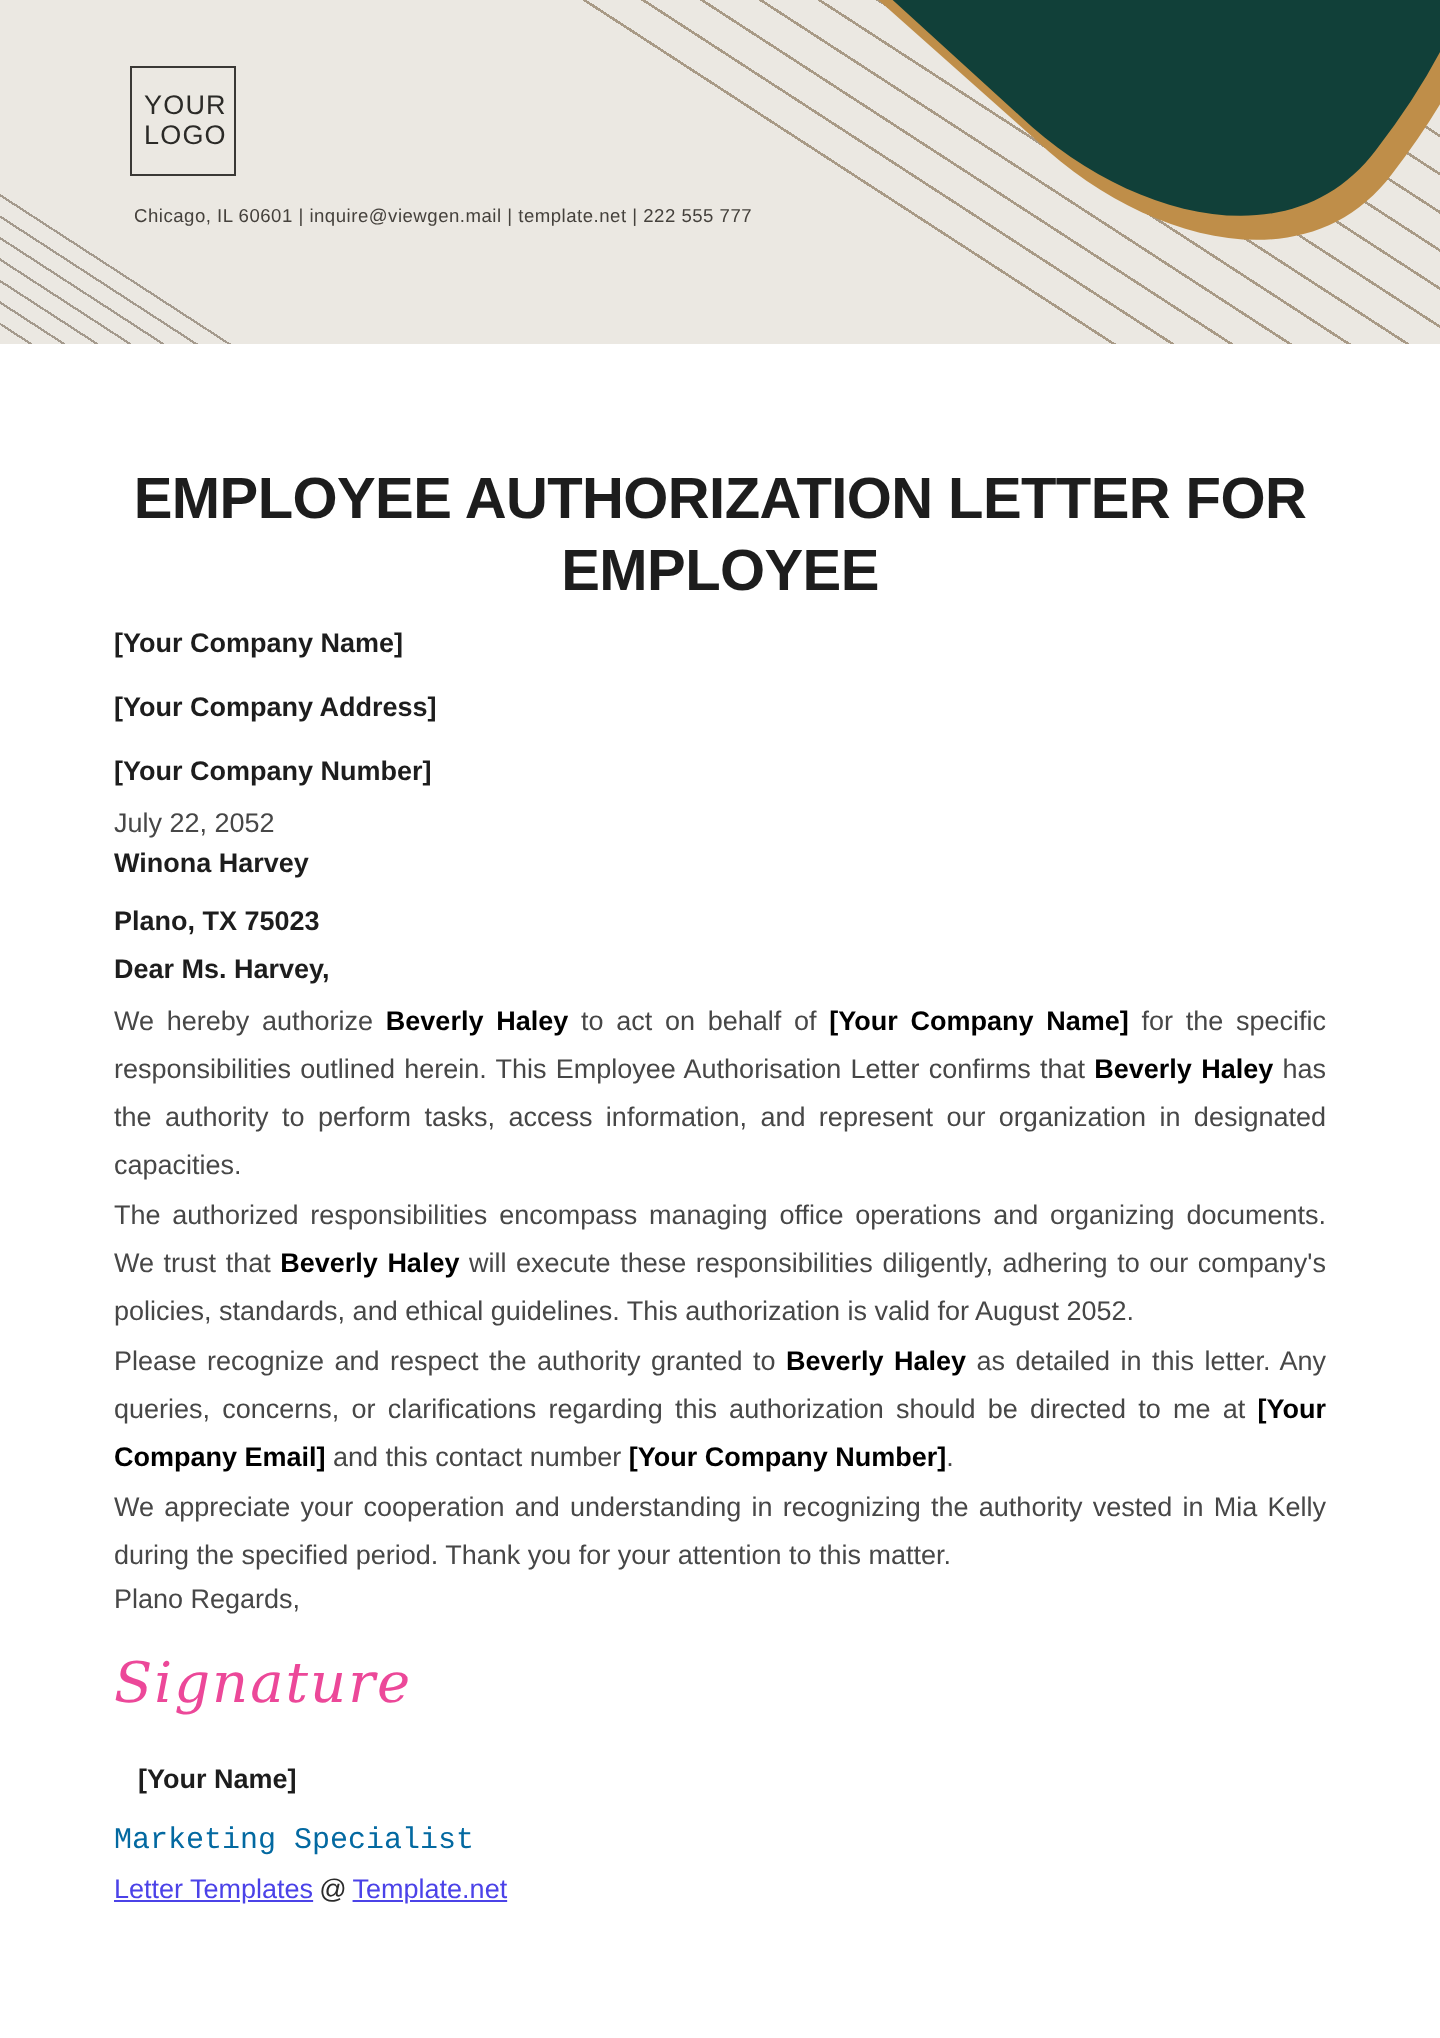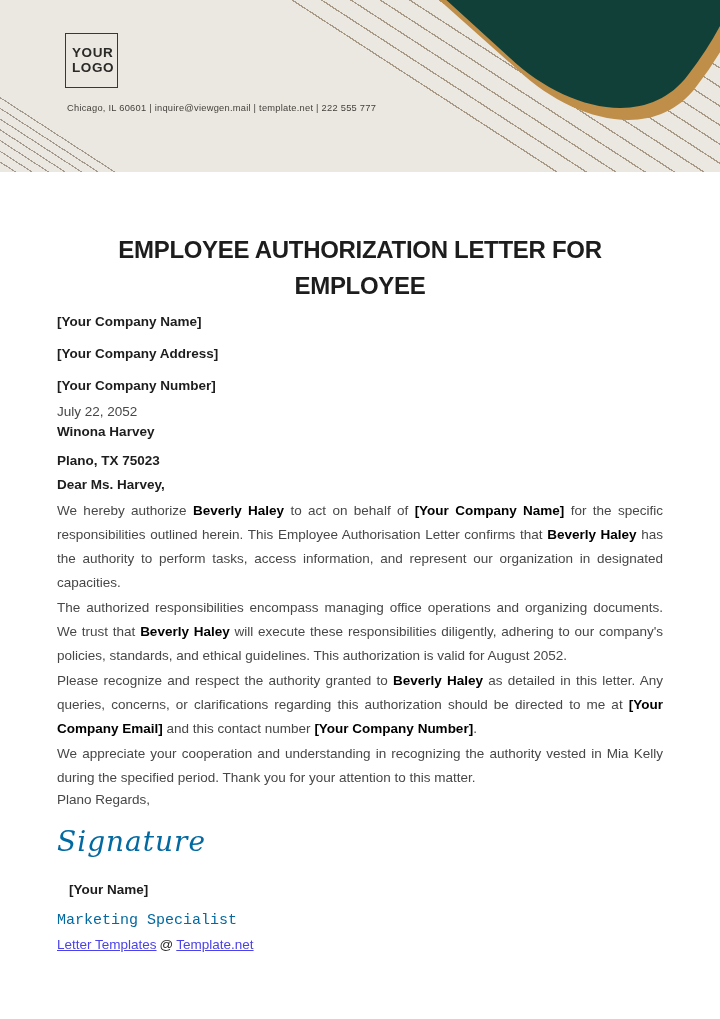--- a/index.html
+++ b/index.html
@@ -18,51 +18,51 @@
   .stripes-right{clip-path:polygon(38.5% 0,100% 0,100% 100%,74% 100%);}
   .stripes-left{
     background:repeating-linear-gradient(33deg,transparent 0,transparent 7.9px,#a49a8d 7.9px,#a49a8d 9px);
     clip-path:polygon(0 55%,16.4% 100%,0 100%);
   }
   .decor{position:absolute;left:0;top:0;}
   .logo-box{
     position:absolute;left:65px;top:33px;width:53px;height:55px;
     border:1.5px solid #3a3835;box-sizing:border-box;
     padding:11px 0 0 6px;color:#2b2a27;
-    font-size:13.5px;font-weight:700;letter-spacing:.6px;line-height:15px;
+    font-size:13.5px;font-weight:400;letter-spacing:.6px;line-height:15px;
   }
   .contact{
     position:absolute;left:67px;top:103px;
     font-size:9.3px;color:#45413c;letter-spacing:.25px;
   }
   
   .content{position:absolute;left:0;top:172px;width:720px;padding:0 57px;box-sizing:border-box;}
   .title{
     margin:60px 0 0;text-align:center;
-    font-size:24px;line-height:36px;font-weight:700;
+    font-size:29px;line-height:36px;font-weight:700;
     color:#1d1d1d;letter-spacing:-.3px;
   }
   .info-block{margin-top:9px;}
   .info-line{font-size:13.5px;line-height:18px;color:#474747;margin:0 0 14px;}
   .info-line.b{font-weight:700;color:#1d1d1d;}
   .info-line:nth-child(3){margin-bottom:8px;}
   .info-line:nth-child(4){margin-bottom:2px;}
   .info-line:nth-child(5){margin-bottom:11px;}
   .info-line:nth-child(6){margin-bottom:6px;}
   .info-line:nth-child(7){margin-bottom:5px;}
   .paragraphs p{
     margin:0 0 1px;font-size:13.5px;line-height:24px;
     text-align:justify;color:#474747;
   }
   .paragraphs b{font-weight:700;color:#000000;}
   .closing{margin:0;font-size:13.5px;line-height:18px;color:#474747;}
   .signature{
     margin:16px 0 0;height:34px;
     font-family:"DejaVu Serif",serif;font-style:italic;
-    font-size:28px;color:#0369a1;letter-spacing:1px;
+    font-size:28px;color:#ec4899;letter-spacing:1px;
   }
   .sender-name{margin:22px 12px 0;font-size:13.5px;line-height:18px;font-weight:700;color:#1d1d1d;}
   .sender-title{margin:13px 0 0;font-size:15px;line-height:18px;color:#0369a1;font-family:Liberation Mono, monospace;}
   .footer{margin:6px 0 0;text-align:left;font-size:13.5px;line-height:18px;color:#222222;}
   .footer a{color:#4b42e8;text-decoration:underline;cursor:pointer;}
   .footer .at{color:#2b2b2b;margin:0 3px;}
 </style>
 </head>
 <body>
 

